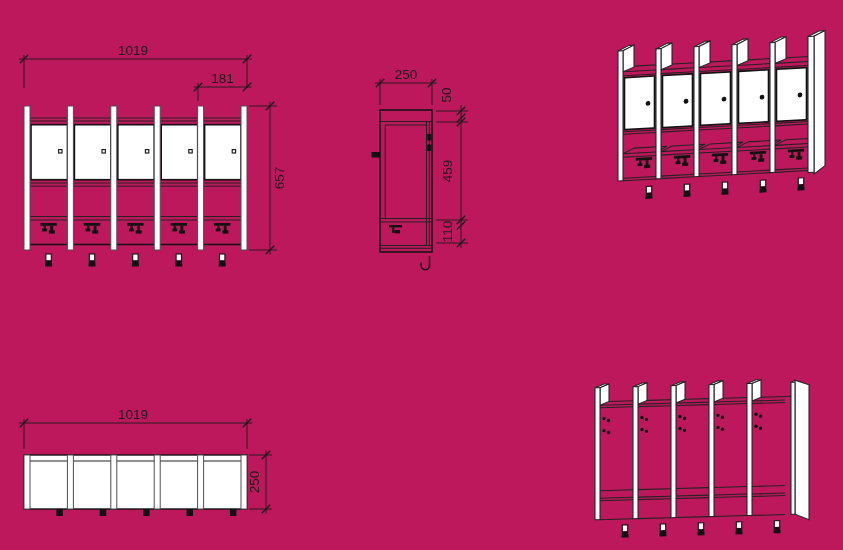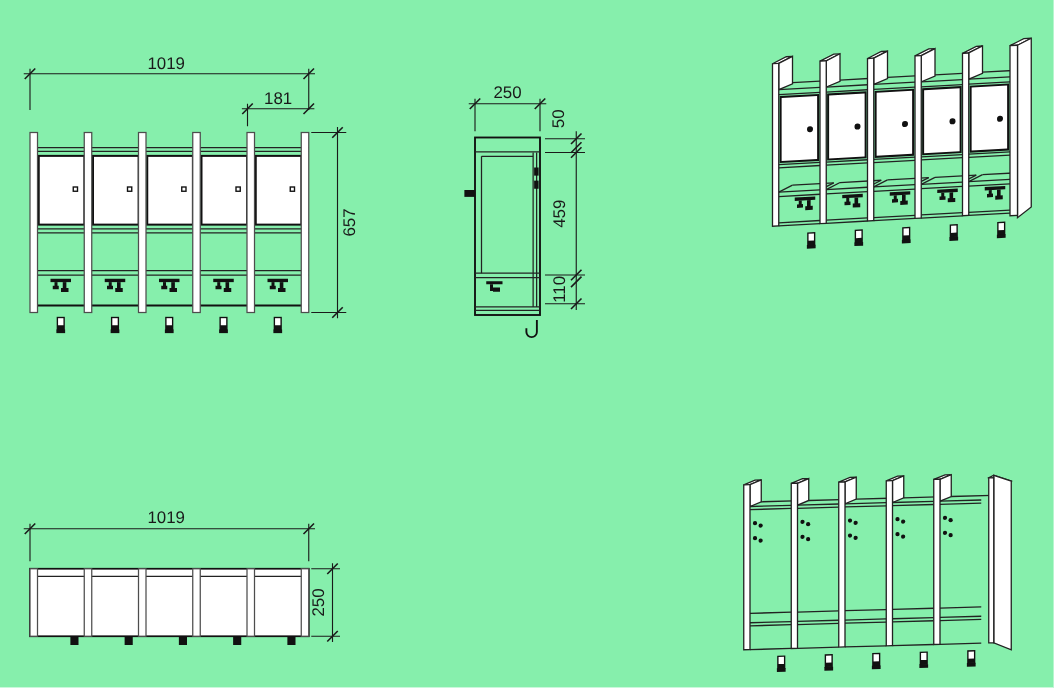--- a/index.html
+++ b/index.html
@@ -1,16 +1,16 @@
 <!DOCTYPE html>
 <html><head>
 <meta charset="utf-8">
 <style>
   html,body{margin:0;padding:0;background:#ffffff;}
-  #canvas{position:relative;width:843px;height:550px;background:#86efac;overflow:hidden;
+  #canvas{position:relative;width:843px;height:550px;background:#be185d;overflow:hidden;
           font-family:"Liberation Sans", sans-serif;}
   .view{position:absolute;}
   #front-view{left:0px;top:28px;}
   #side-view{left:358px;top:58px;}
   #iso-front-view{left:612px;top:22px;}
   #plan-view{left:0px;top:393px;}
   #iso-rear-view{left:585px;top:366px;}
   svg{display:block;}
   .ln{stroke:#222222;stroke-width:1;fill:none;}
   .ln-bold{stroke:#111111;stroke-width:1.5;fill:none;}

